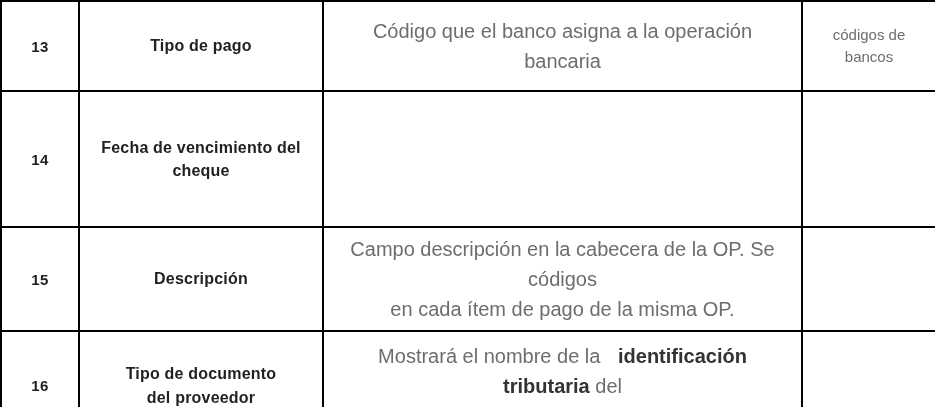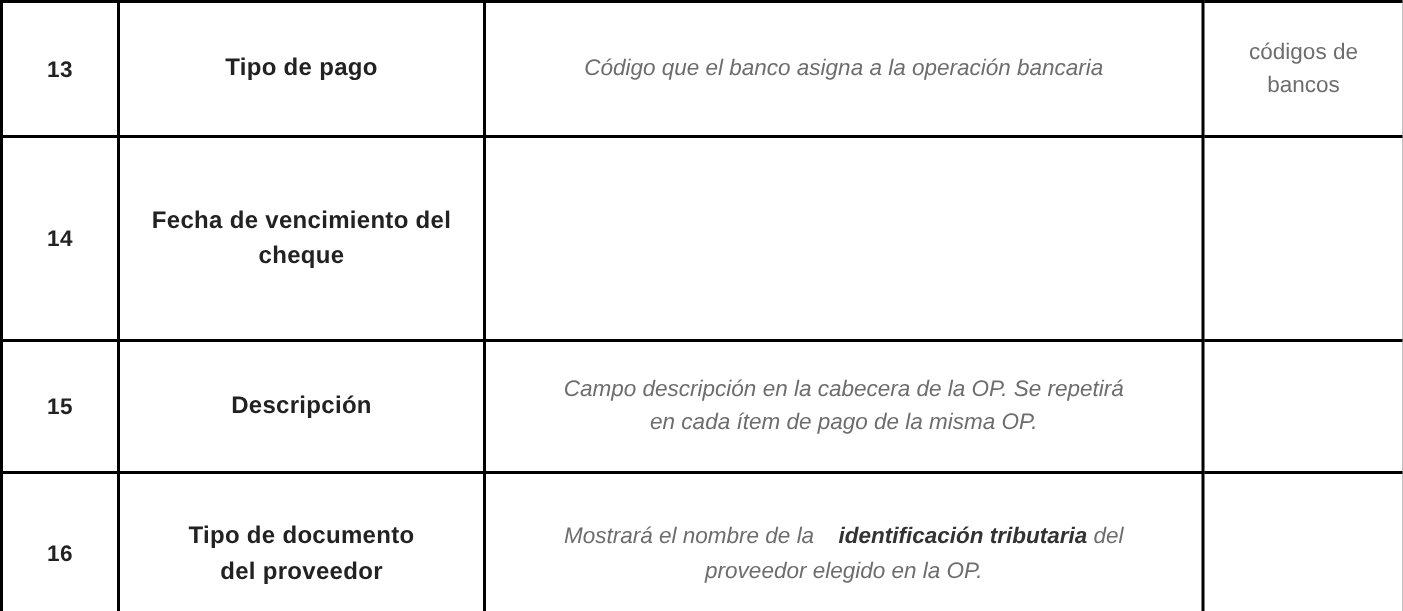--- a/index.html
+++ b/index.html
@@ -40,24 +40,23 @@
   td.field {
     font-weight: 700;
     font-size: 16px;
     color: #222222;
     line-height: 1.45;
     letter-spacing: 0.2px;
     margin-top: 48px;
   }
   td.desc {
     font-weight: 400;
-    font-size: 15px;
+    font-size: 20px;
     color: #6d6d6d;
     line-height: 1.5;
-    font-style: italic;
   }
   td.note {
     font-weight: 400;
     font-size: 15px;
     color: #6d6d6d;
     line-height: 1.45;
     padding: 6px 8px;
     margin-top: 28px;
   }
   .bold-inline {
@@ -87,21 +86,21 @@
     <tr class="r-14">
       <td class="num">14</td>
       <td class="field">Fecha de vencimiento del
 cheque</td>
       <td class="desc"></td>
       <td class="note"></td>
     </tr>
     <tr class="r-15">
       <td class="num">15</td>
       <td class="field">Descripción</td>
-      <td class="desc">Campo descripción en la cabecera de la OP. Se repetirá
+      <td class="desc">Campo descripción en la cabecera de la OP. Se códigos
 en cada ítem de pago de la misma OP.</td>
       <td class="note"></td>
     </tr>
     <tr class="r-16">
       <td class="num">16</td>
       <td class="field">Tipo de documento
 del proveedor</td>
       <td class="desc"><span>Mostrará el nombre de la </span><span class="bold-inline">identificación tributaria</span><span> del
 proveedor elegido en la OP.</span></td>
       <td class="note"></td>

